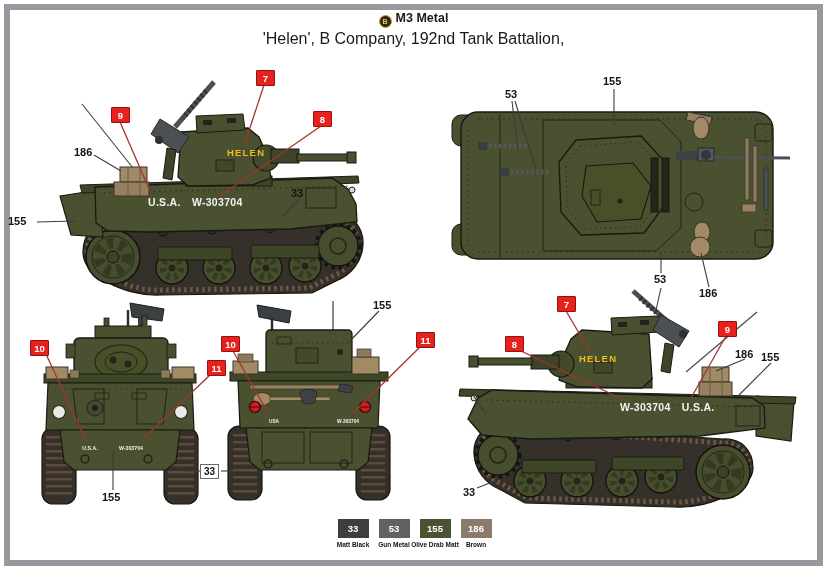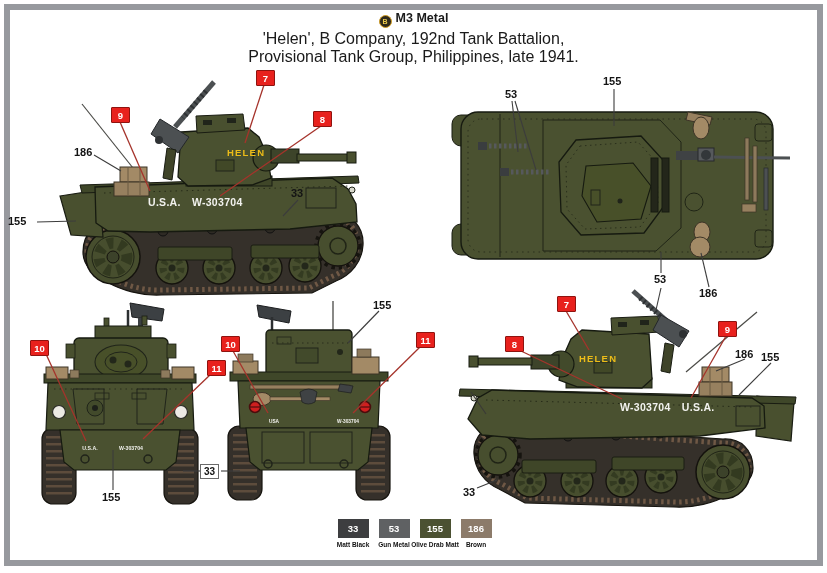--- a/index.html
+++ b/index.html
@@ -29,21 +29,20 @@
 </style>
 </head>
 <body>
 
 <div class="page">
   <div class="frame"></div>
 
   <div class="hdr">
     <div class="t1"><span class="badge">B</span><span>M3 Metal</span></div>
     <div class="t2">'Helen', B Company, 192nd Tank Battalion,</div>
-    <div class="t2">Provisional Tank Group, Philippines, late 1941.</div>
   </div>
 
   <svg class="art" width="827" height="573" viewBox="0 0 827 573">
 
     <g>
       <path d="M83,252 C83,233 96,221 114,222 L332,213 C352,212 364,228 363,245 C362,262 351,275 336,281 L312,293 L161,295 C141,296 121,290 107,282 C93,274 83,266 83,252 Z" fill="#35302a" stroke="#16140f" stroke-width="1.2"></path>
       <path d="M87,252 C87,236 99,226 115,227 L331,218 C348,217 358,230 357,245 C356,259 346,271 333,276 L309,288 L162,290 C143,291 124,285 110,277 C97,270 87,264 87,252 Z" fill="none" stroke="#6f5845" stroke-width="5" stroke-dasharray="2.5,3.5"></path>
       <circle cx="113" cy="257" r="27" fill="#474e2e" stroke="#14120d" stroke-width="1.5"></circle>
       <circle cx="113" cy="257" r="14" fill="none" stroke="#333a20" stroke-width="11" stroke-dasharray="6,6"></circle>
       <circle cx="113" cy="257" r="21" fill="none" stroke="#202416" stroke-width="1"></circle>

